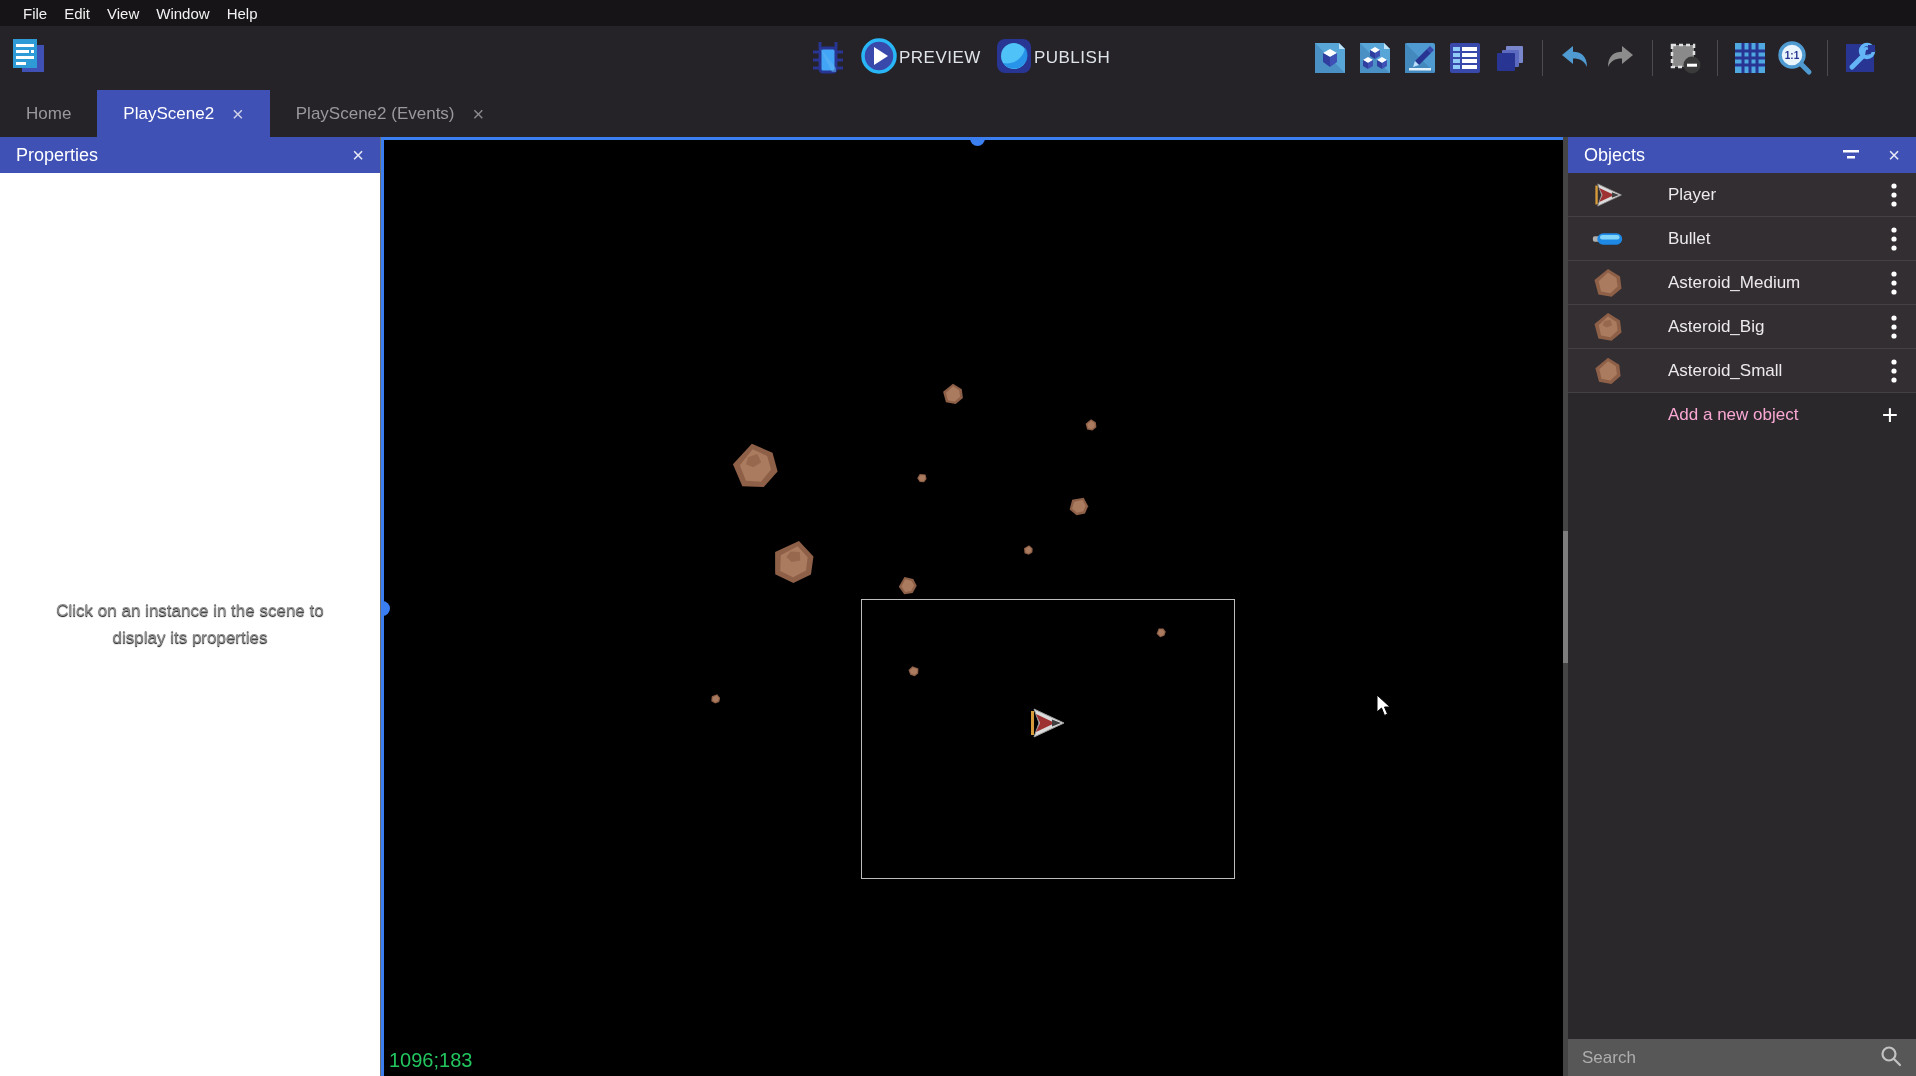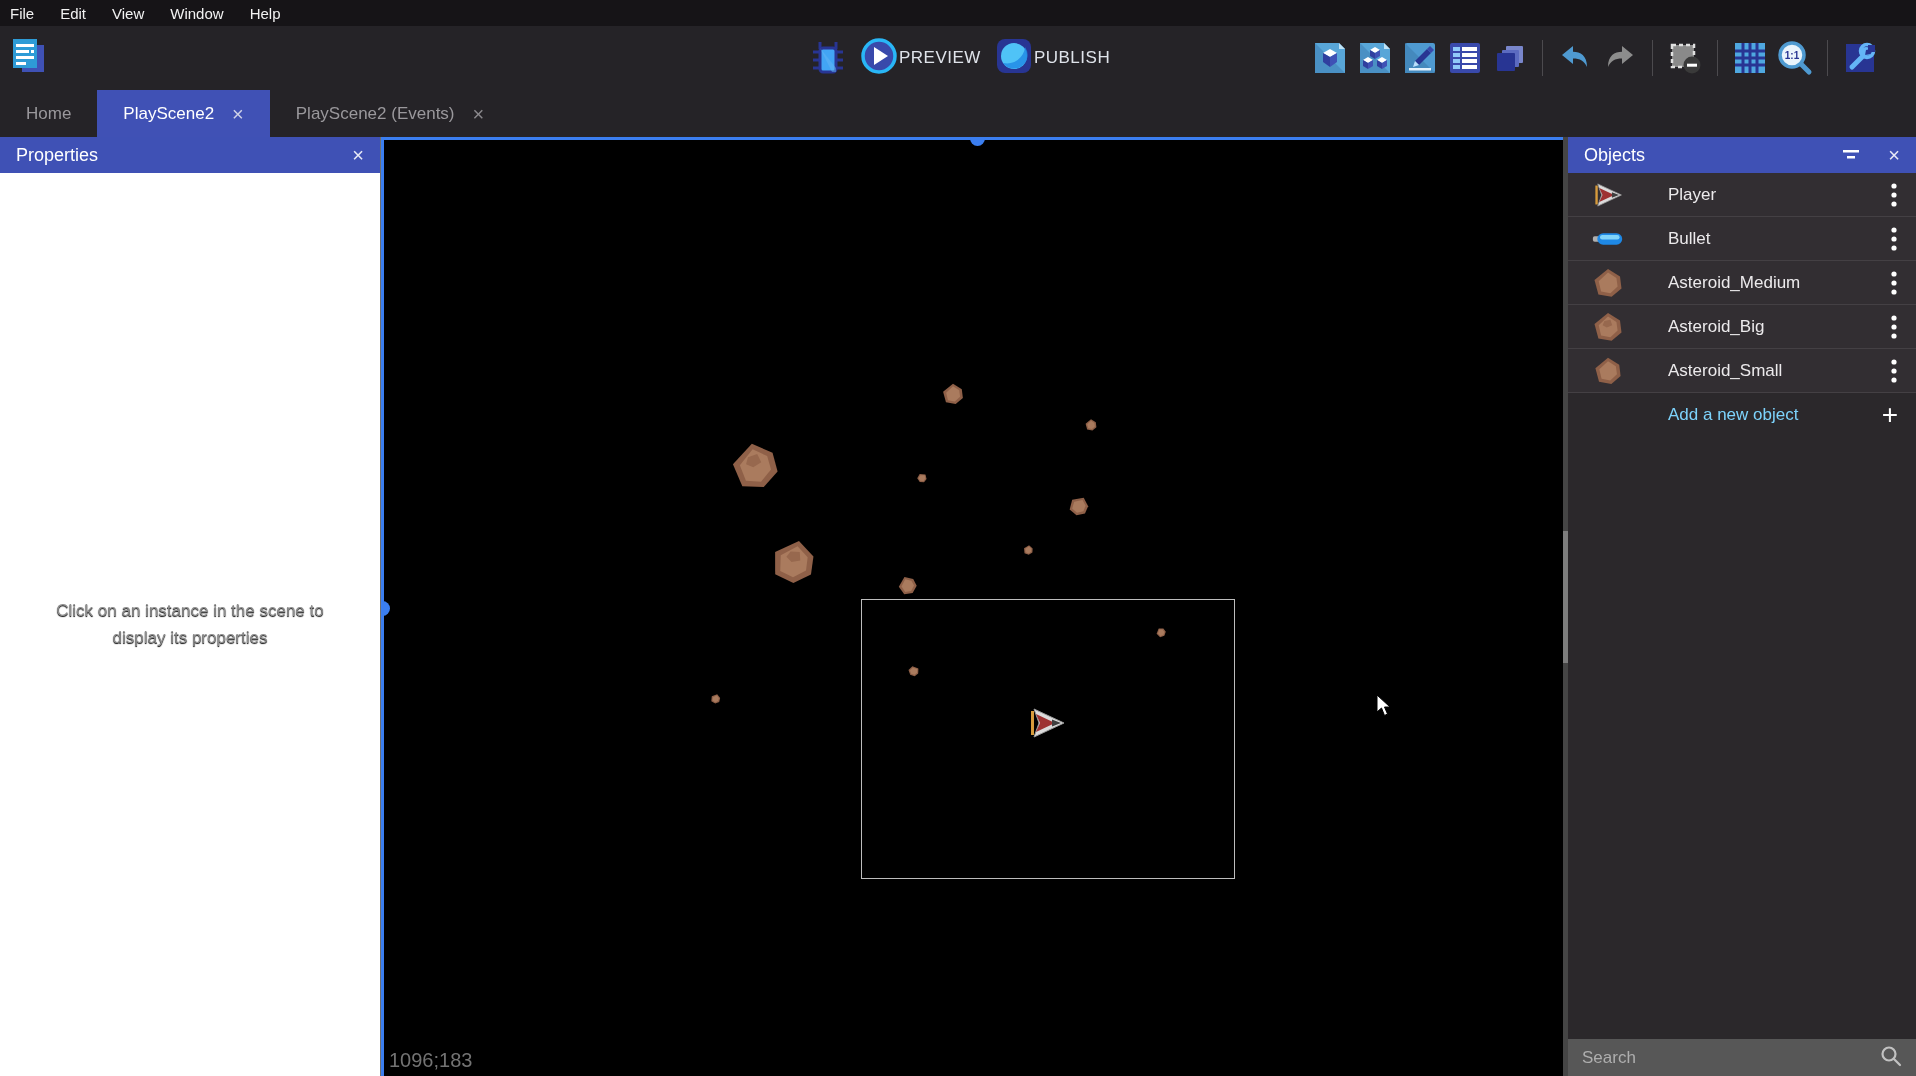--- a/index.html
+++ b/index.html
@@ -1,21 +1,21 @@
 <!DOCTYPE html>
 <html><head>
 <meta charset="utf-8">
 <style>
   * { margin:0; padding:0; box-sizing:border-box; }
   html,body { width:1916px; height:1076px; overflow:hidden; background:#1a181b;
     font-family:"Liberation Sans", sans-serif; -webkit-font-smoothing:antialiased; }
 
   
   .menubar { height:26px; background:#161417; display:flex; align-items:center;
-    padding-left:10px; gap:26px; }
+    padding-left:23px; gap:17px; }
   .menubar span { color:#f2f2f2; font-size:15px; cursor:default; }
 
   .toolbar { height:64px; background:#252327; display:flex; align-items:center; position:relative; }
   .logo { margin-left:8px; }
   .tb-center { position:absolute; left:810px; top:0; height:64px; display:flex; align-items:center; gap:14px; }
   .tb-right  { position:absolute; left:1312px; top:0; height:64px; display:flex; align-items:center; gap:9px; }
   .tb-btn { display:flex; align-items:center; gap:1px; cursor:pointer; }
   .tb-btn .lbl { color:#dfe3ea; font-size:17px; letter-spacing:0.5px; }
   .tb-divider { width:1px; height:36px; background:#4c4a4e; margin:0 5px; }
   .tb-icon { width:36px; height:36px; display:flex; align-items:center; justify-content:center; cursor:pointer; }
@@ -44,35 +44,35 @@
   .canvas { position:relative; flex:1; background:#000; overflow:hidden; }
   .edge-top { position:absolute; left:0; top:0; right:0; height:3px; background:#3b7ef0; }
   .edge-left { position:absolute; left:0; top:0; bottom:0; width:3px; background:#3b7ef0; }
   .edge-dot { position:absolute; width:15px; height:15px; border-radius:50%; background:#3b7ef0; }
   .edge-dot.top { left:589px; top:-6px; }
   .edge-dot.left { left:-6px; top:464px; }
 
   .asteroid { position:absolute; }
   .sel-frame { position:absolute; border:1px solid #bdbdbd; }
   .ship { position:absolute; }
-  .coords { position:absolute; left:8px; bottom:4px; color:#737373; font-size:20px;text-align:right; }
+  .coords { position:absolute; left:8px; bottom:4px; color:#22c55e; font-size:20px;text-align:right; }
   .mouse-cursor { position:absolute; }
 
   .v-scroll { position:absolute; right:0; top:0; bottom:0; width:5px; background:#454545; }
   .v-thumb { position:absolute; right:0; width:5px; top:394px; height:132px; background:#7d7d7d; }
 
   .right-panel { width:348px; background:#2b282b; display:flex; flex-direction:column; }
   .obj-list { }
   .obj-row { height:44px; background:#322e32; border-bottom:1px solid #444044;
     display:flex; align-items:center; cursor:pointer; }
   .obj-icon { width:44px; margin-left:18px; display:flex; align-items:center; justify-content:center; }
   .obj-label { color:#eceaec; font-size:17px; margin-left:38px; flex:1; }
   .obj-menu { width:44px; display:flex; align-items:center; justify-content:center; cursor:pointer; }
   .add-row { height:44px; display:flex; align-items:center; cursor:pointer; }
-  .add-label { color:#7dd3fc; font-size:17px; margin-left:100px; flex:1; }
+  .add-label { color:#f9a8d4; font-size:17px; margin-left:100px; flex:1; }
   .add-plus { color:#ffffff; font-size:28px; font-weight:300; margin-right:18px; }
   .right-fill { flex:1; }
   .search-bar { height:37px; background:#575757; display:flex; align-items:center; padding:0 14px; }
   .search-bar input { flex:1; background:transparent; border:none; outline:none;
     color:#d8d8d8; font-size:17px; font-family:"Liberation Sans",sans-serif; }
   .search-bar input::placeholder { color:#aeaeae; opacity:1; }
 </style>
 </head>
 <body>
 

